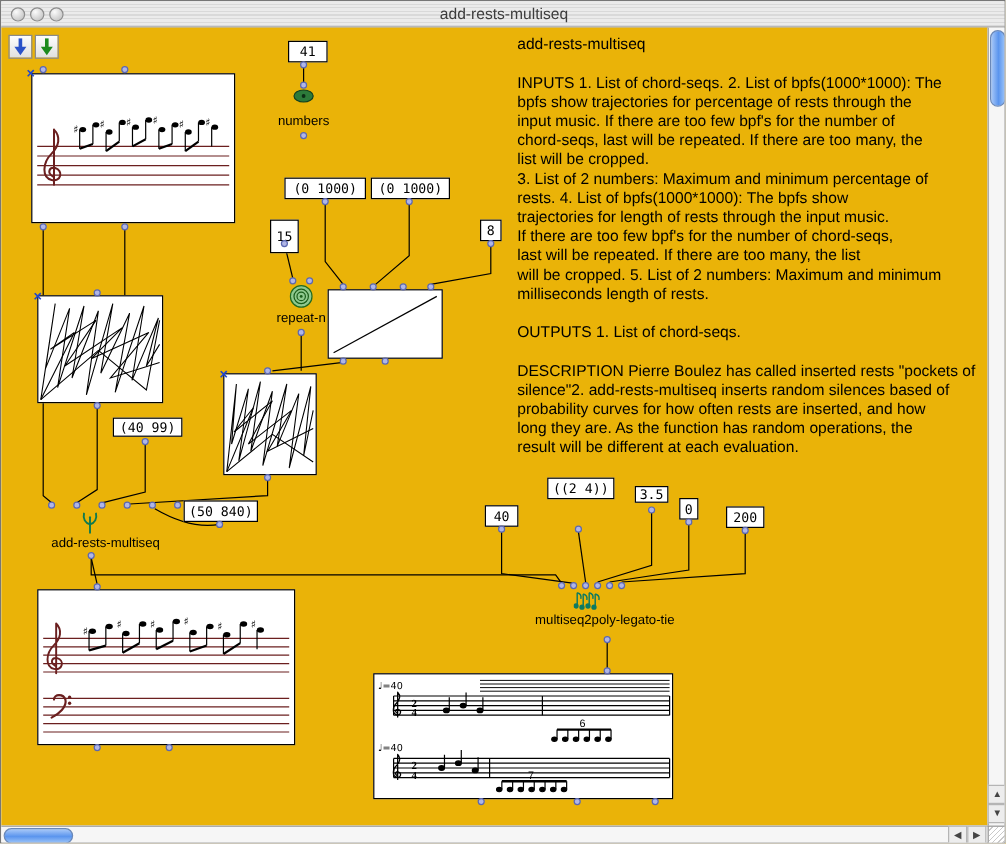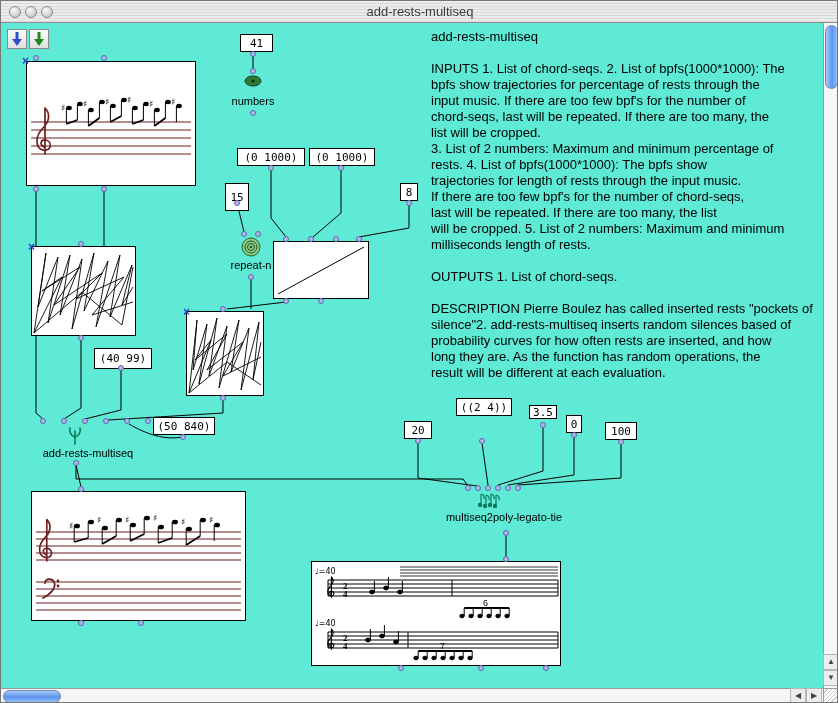--- a/index.html
+++ b/index.html
@@ -3,21 +3,21 @@
 <meta charset="utf-8">
 <style>
   html,body{margin:0;padding:0;background:#e8e8e8;font-family:"Liberation Sans",sans-serif;}
   .window{position:relative;width:838px;height:703px;background:#fff;overflow:hidden;border:1px solid #777;box-sizing:border-box;}
   .titlebar{position:absolute;left:0;top:0;width:838px;height:22px;
     background:repeating-linear-gradient(0deg,#d9d9d9 0 1px,#ebebeb 1px 3px);
     border-bottom:1px solid #8f8f8f;box-sizing:border-box;}
   .title{position:absolute;left:0;top:3px;width:100%;text-align:center;font-size:13px;color:#3c3c3c;}
   .tl{position:absolute;top:5px;width:12px;height:12px;border-radius:50%;
     background:radial-gradient(circle at 35% 30%,#fbfbfb,#b9b9b9);border:1px solid #8d8d8d;box-sizing:border-box;}
-  .canvas{position:absolute;left:0;top:22px;width:822px;height:665px;background:#5eead4;overflow:hidden;}
+  .canvas{position:absolute;left:0;top:22px;width:822px;height:665px;background:#eab308;overflow:hidden;}
   .cords{position:absolute;left:0;top:0;z-index:1;pointer-events:none;}
   .box{position:absolute;background:#fff;border:1px solid #000;box-sizing:border-box;z-index:2;}
   .numbox{display:flex;align-items:center;justify-content:center;font:11px "DejaVu Sans Mono",monospace;white-space:nowrap;}
   .lbl{position:absolute;font-size:11px;color:#000;text-align:center;z-index:2;white-space:nowrap;}
   .icon{position:absolute;z-index:2;}
   .p{position:absolute;width:6px;height:6px;border-radius:50%;background:#b0b6e6;border:1px solid #5b67b0;box-sizing:border-box;z-index:3;}
   .xb{position:absolute;z-index:4;font-weight:bold;font-size:12px;color:#1f46d0;line-height:10px;}
   .doc{position:absolute;left:430px;top:6px;width:400px;z-index:0;color:#000;}
   .doc .dt{font-size:13px;line-height:16px;}
   .doc .db{font-size:13px;line-height:16px;white-space:pre-line;margin-top:16px;}
@@ -86,27 +86,27 @@
         <rect x="7.5" y="2" width="3" height="8" fill="#1d8a1d"></rect>
           <polygon points="4,9 14,9 9,16" fill="#1d8a1d"></polygon>
       </svg>
     </div>
 
     <div class="box numbox" style="left:239px;top:11px;width:33px;height:18px">41</div>
     <div class="box numbox" style="left:236px;top:125px;width:68px;height:18px">(0 1000)</div>
     <div class="box numbox" style="left:308px;top:125px;width:66px;height:18px">(0 1000)</div>
     <div class="box numbox" style="left:224px;top:160px;width:24px;height:28px">15</div>
     <div class="box numbox" style="left:399px;top:160px;width:18px;height:18px">8</div>
-    <div class="box numbox" style="left:93px;top:325px;width:58px;height:21px">(40 99)</div>
+    <div class="box numbox" style="left:93px;top:325px;width:58px;height:16px">(40 99)</div>
     <div class="box numbox" style="left:152px;top:394px;width:62px;height:18px">(50 840)</div>
-    <div class="box numbox" style="left:403px;top:398px;width:28px;height:18px">20</div>
+    <div class="box numbox" style="left:403px;top:398px;width:28px;height:18px">40</div>
     <div class="box numbox" style="left:455px;top:375px;width:56px;height:18px">((2 4))</div>
     <div class="box numbox" style="left:528px;top:382px;width:28px;height:14px">3.5</div>
     <div class="box numbox" style="left:565px;top:392px;width:16px;height:18px">0</div>
-    <div class="box numbox" style="left:604px;top:399px;width:32px;height:18px">100</div>
+    <div class="box numbox" style="left:604px;top:399px;width:32px;height:18px">200</div>
 
     <div class="icon" style="left:243px;top:50px">
       <svg width="18" height="12">
           <ellipse cx="9" cy="6" rx="8" ry="5" fill="#2c7a3a" stroke="#124020"></ellipse>
           <circle cx="9" cy="6" r="1.6" fill="#0c2c14"></circle>
         </svg>
     </div>
     <div class="lbl" style="left:214px;top:72px;width:76px">numbers</div>
 
     <div class="box" style="left:25px;top:38px;width:170px;height:125px">

